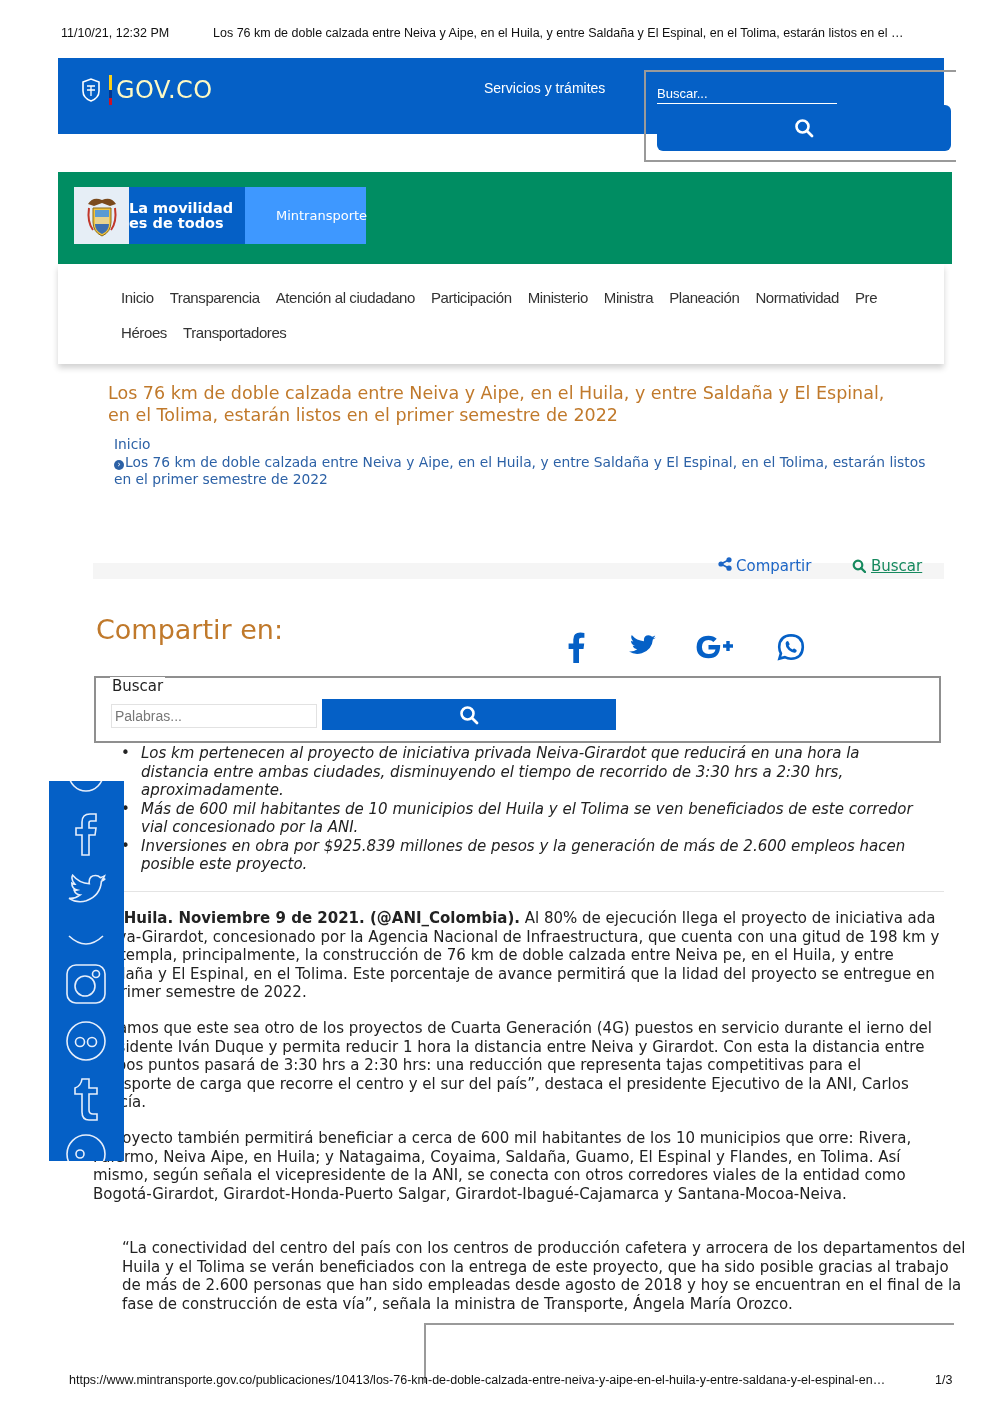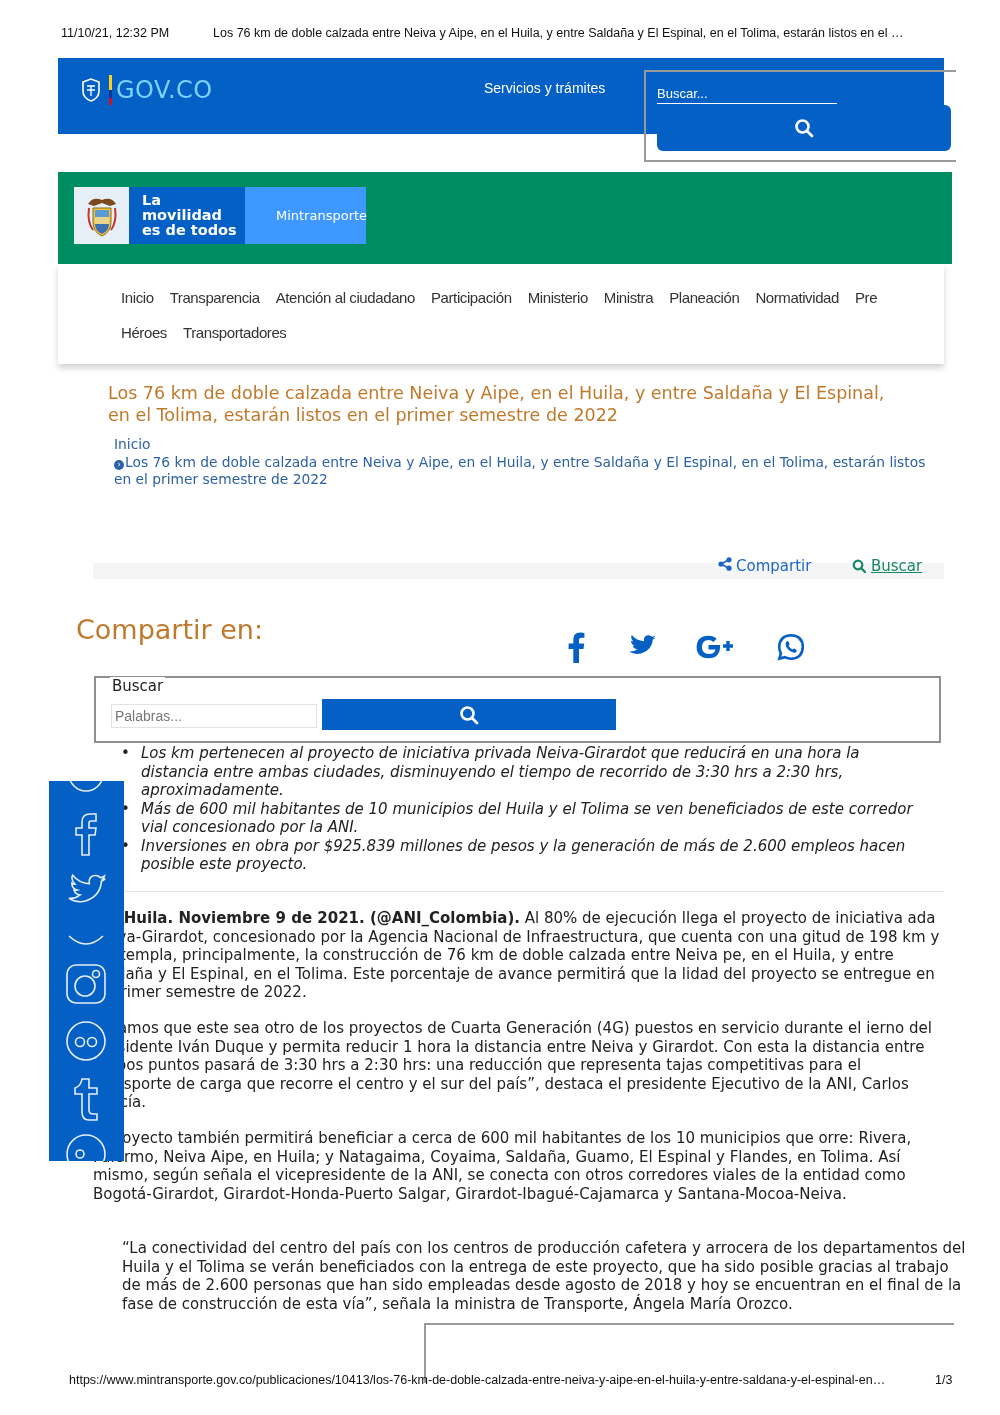--- a/index.html
+++ b/index.html
@@ -12,32 +12,32 @@
   .print-head .ptitle { position: absolute; left: 213px; white-space: nowrap; }
   .print-foot { position: absolute; top: 1373px; left: 0; width: 1000px; font-size: 12.5px; color: #111; }
   .print-foot .url { position: absolute; left: 45px; white-space: nowrap; padding-left: 24px; }
   .print-foot .page { position: absolute; left: 935px; }
 
   
   .gov-bar { position: absolute; left: 58px; top: 58px; width: 886px; height: 76px; background: #0560c6; }
   .gov-logo { position: absolute; left: 22px; top: 16px; display: flex; align-items: center; height: 32px; }
   .gov-logo .shield { width: 22px; height: 24px; }
   .gov-logo .flag { width: 3px; height: 30px; margin: 0 4px 0 7px; background: linear-gradient(#fcd116 0 50%, #003893 50% 75%, #ce1126 75%); }
-  .gov-logo .txt { color: #7dd3fc; font-size: 24px; font-family: "DejaVu Sans", sans-serif; letter-spacing: 0.5px; }
+  .gov-logo .txt { color: #fef9c3; font-size: 24px; font-family: "DejaVu Sans", sans-serif; letter-spacing: 0.5px; }
   .gov-services { position: absolute; left: 426px; top: 22px; color: #fff; font-size: 14px; }
   .search-wrap { position: absolute; left: 644px; top: 70px; width: 312px; height: 92px; border: 2px solid #9a9a9a; border-right: none; }
   .search-input { position: absolute; left: 657px; top: 80px; width: 180px; height: 24px; border: none; border-bottom: 1px solid #fff; background: transparent; color: #fff; font-size: 13px; font-family: "Liberation Sans", sans-serif; outline: none; padding-top: 4px; }
   .search-input::placeholder { color: #fff; }
   .search-btn { position: absolute; left: 657px; top: 105px; width: 294px; height: 46px; background: #0560c6; border-radius: 6px; border: none; display: flex; justify-content: center; align-items: center; cursor: pointer; }
 
   
   .green-bar { position: absolute; left: 58px; top: 172px; width: 894px; height: 92px; background: #008d62; }
   .brand { position: absolute; left: 16px; top: 15px; height: 57px; display: flex; }
   .brand .escudo { width: 55px; height: 57px; background: #e6eef6; display: flex; justify-content: center; align-items: center; }
-  .brand .movilidad { width: 116px; height: 57px; background: #0560c6; color: #fff; font-size: 14.5px; font-weight: bold; font-family: "DejaVu Sans", sans-serif; display: flex; align-items: center; padding-left: 13px; line-height: 15px; }
+  .brand .movilidad { width: 116px; height: 57px; background: #0560c6; color: #fff; font-size: 14.5px; font-weight: bold; font-family: "DejaVu Sans", sans-serif; display: flex; align-items: center; padding-left: 0; line-height: 15px; }
   .brand .mintra { width: 121px; height: 57px; background: #3e98ff; color: #fff; font-size: 13px; display: flex; align-items: center; justify-content: center; font-family: "DejaVu Sans", sans-serif; padding-left: 32px; }
 
   
   .nav { position: absolute; left: 58px; top: 264px; width: 886px; height: 100px; background: #fff; box-shadow: 0 4px 6px rgba(0,0,0,0.18); }
   .nav-row { position: absolute; left: 63px; display: flex; gap: 0; font-size: 15px; color: #333; white-space: nowrap; letter-spacing: -0.4px; }
   .nav-row.r1 { top: 25px; }
   .nav-row.r2 { top: 60px; }
   .nav-row a { color: #333; text-decoration: none; margin-right: 16px; }
 
   
@@ -45,21 +45,21 @@
   .breadcrumb { position: absolute; left: 114px; top: 436px; width: 820px; font-size: 13.8px; line-height: 17.5px; color: #2c61a6; font-family: "DejaVu Sans", sans-serif; }
   .breadcrumb a { color: #2c61a6; text-decoration: none; display: block; }
   .breadcrumb .chev { display: inline-block; width: 10px; height: 10px; border-radius: 50%; background: #2c61a6; color: #fff; font-size: 8px; line-height: 10px; text-align: center; vertical-align: 0; margin-right: 1px; }
 
   
   .util-strip { position: absolute; left: 93px; top: 563px; width: 851px; height: 16px; background: #f5f5f5; }
   .util-share { position: absolute; left: 718px; top: 557px; font-size: 15px; color: #1d66c6; display: flex; align-items: flex-start; gap: 4px; font-family: "DejaVu Sans", sans-serif; }
   .util-search { position: absolute; left: 852px; top: 557px; font-size: 15px; color: #16895e; display: flex; align-items: center; gap: 5px; font-family: "DejaVu Sans", sans-serif; }
   .util-search span.t { text-decoration: underline; }
 
-  .share-heading { position: absolute; left: 76px; top: 614px; font-size: 27px; color: #c0792b; font-family: "DejaVu Sans", sans-serif; }
+  .share-heading { position: absolute; left: 96px; top: 614px; font-size: 27px; color: #c0792b; font-family: "DejaVu Sans", sans-serif; }
   .social { position: absolute; top: 627px; height: 40px; display: flex; align-items: center; justify-content: center; }
 
   
   .buscar-box { position: absolute; left: 94px; top: 676px; width: 847px; height: 67px; border: 2px solid #8f8f8f; }
   .buscar-legend { position: absolute; left: 110px; top: 677px; background: #fff; font-size: 15px; color: #222; padding: 0 2px; font-family: "DejaVu Sans", sans-serif; }
   .buscar-input { position: absolute; left: 111px; top: 704px; width: 206px; height: 24px; border: 1px solid #e2e2e2; font-size: 14px; padding-left: 3px; font-family: "Liberation Sans", sans-serif; color: #333; }
   .buscar-input::placeholder { color: #777; }
   .buscar-btn { position: absolute; left: 322px; top: 699px; width: 294px; height: 31px; background: #0560c6; border: none; display: flex; justify-content: center; align-items: center; cursor: pointer; }
 
   

